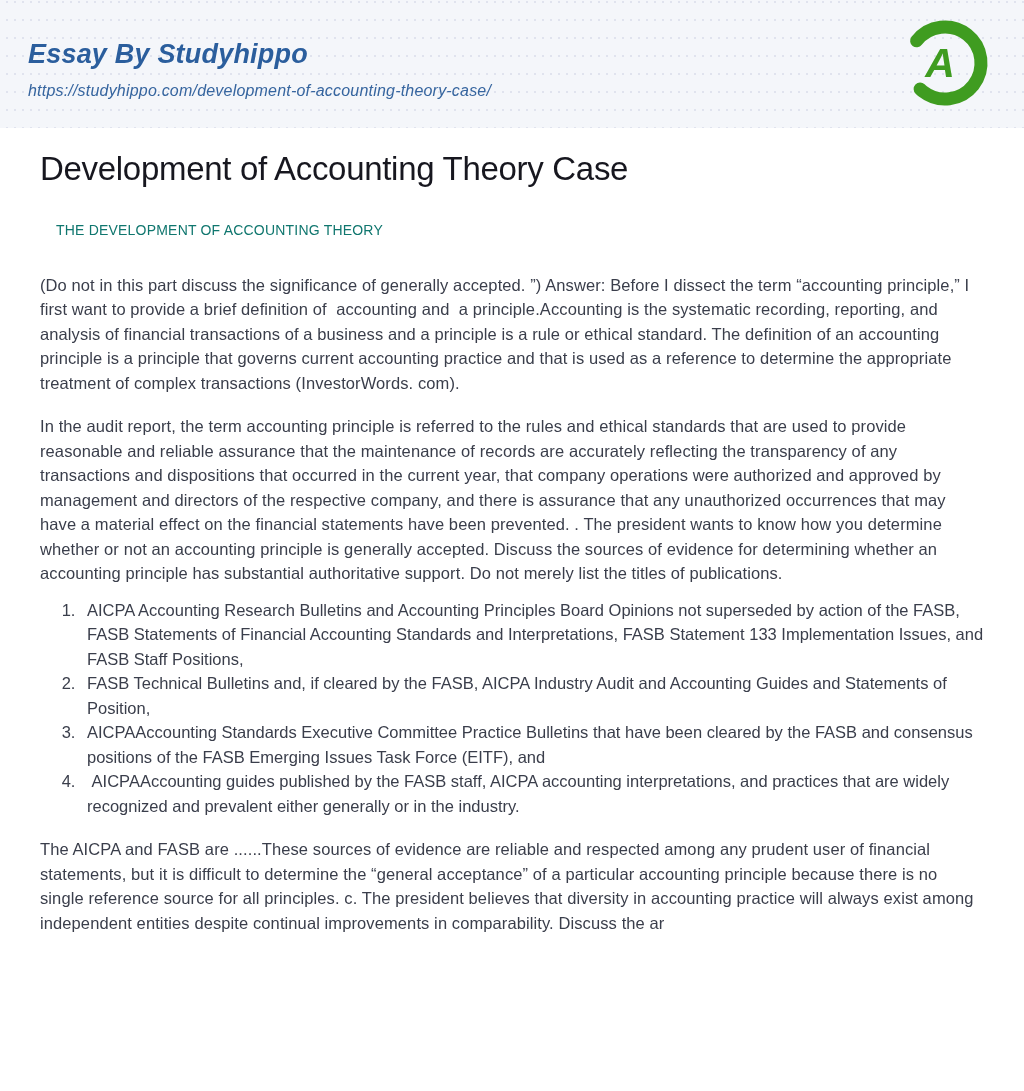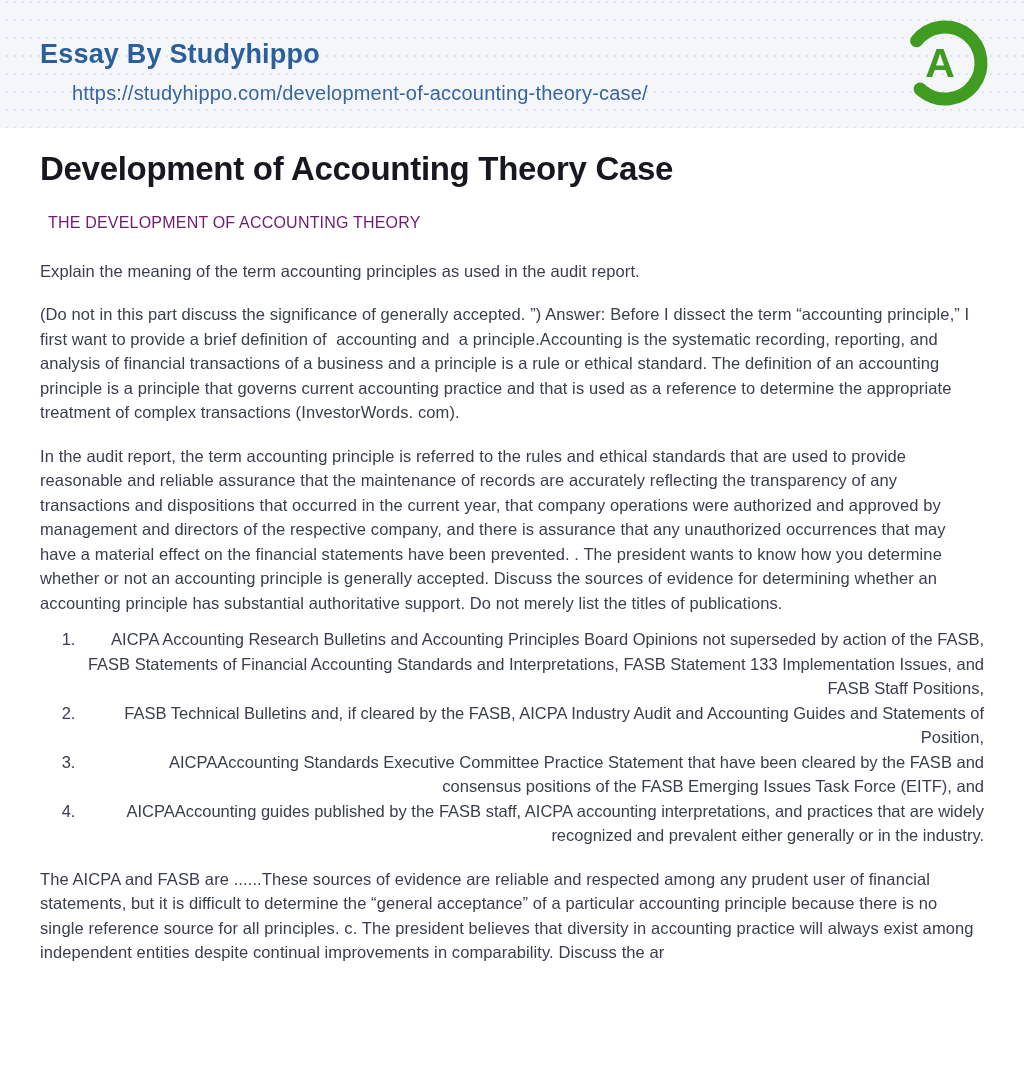--- a/index.html
+++ b/index.html
@@ -17,65 +17,65 @@
   }
   
   .header {
     position: relative;
     height: 128px;
     background-color: #f4f6fa;
     background-image: radial-gradient(circle, #e0e3ee 1.2px, rgba(0,0,0,0) 1.4px);
     background-size: 8px 18px;
     background-position: 3px 11px;
     box-sizing: border-box;
-    padding: 40px 0 0 40px;
+    padding: 40px 0 0 28px;
+    font-style: italic;
   }
   .brand {
     font-size: 27px;
     font-weight: 700;
     color: #2b5e9d;
     letter-spacing: 0.2px;
     line-height: 1.1;
   }
   .site-url {
     margin-top: 12px;
-    font-size: 20px;
+    font-size: 16px;
     color: #36659f;
     text-decoration: none;
     display: inline-block;
     letter-spacing: 0.2px;
-    margin-left: 32px;
   }
   .logo {
     position: absolute;
     top: 17px;
     right: 33px;
     width: 92px;
     height: 92px;
   }
   
   .content {
     padding: 0 40px;
     box-sizing: border-box;
   }
   .article-title {
     margin: 0;
     padding-top: 21px;
     font-size: 33px;
-    font-weight: 700;
+    font-weight: 400;
     color: #17171f;
     letter-spacing: -0.3px;
     line-height: 1.2;
   }
   .article-subtitle {
-    margin: 8px;
+    margin: 16px;
     padding-top: 17px;
-    font-size: 16px;
+    font-size: 14px;
     font-weight: 400;
-    color: #701a75;
+    color: #0f766e;
     letter-spacing: 0.2px;
   }
   .para {
     margin: 0;
     padding-top: 19px;
     font-size: 16.5px;
     line-height: 24.5px;
     color: #3a3e4b;
     white-space: pre-wrap;
     letter-spacing: 0.1px;
@@ -84,21 +84,20 @@
     margin: 0;
     padding: 12px 0 0 40px;
     font-size: 16.5px;
     line-height: 24.5px;
     color: #3a3e4b;
   }
   ol.sources-list li {
     margin: 0;
     padding-left: 7px;
     white-space: pre-wrap;
-    text-align: right;
   }
 </style>
 </head>
 <body>
 
 <div class="page">
 
   <div class="header">
     <div class="brand">Essay By Studyhippo</div>
     <a class="site-url">https://studyhippo.com/development-of-accounting-theory-case/</a>
@@ -107,30 +106,29 @@
       <circle cx="46" cy="46" r="36" fill="none" stroke="#3f9c20" stroke-width="13" stroke-linecap="round" stroke-dasharray="173 54" transform="rotate(218 46 46)"></circle>
       <text x="41" y="60" text-anchor="middle" font-family="Liberation Sans, sans-serif" font-size="41" font-weight="bold" fill="#3f9c20">A</text>
     </svg>
   </div>
 
   <div class="content">
     <h1 class="article-title">Development of Accounting Theory Case</h1>
 
     <div class="article-subtitle">THE DEVELOPMENT OF ACCOUNTING THEORY</div>
 
-    <p class="para">Explain the meaning of the term accounting principles as used in the audit report.</p>
 
     <p class="para">(Do not in this part discuss the significance of generally accepted. ”) Answer: Before I dissect the term “accounting principle,” I first want to provide a brief definition of  accounting and  a principle.Accounting is the systematic recording, reporting, and analysis of financial transactions of a business and a principle is a rule or ethical standard. The definition of an accounting principle is a principle that governs current accounting practice and that is used as a reference to determine the appropriate treatment of complex transactions (InvestorWords. com).</p>
 
     <p class="para">In the audit report, the term accounting principle is referred to the rules and ethical standards that are used to provide reasonable and reliable assurance that the maintenance of records are accurately reflecting the transparency of any transactions and dispositions that occurred in the current year, that company operations were authorized and approved by management and directors of the respective company, and there is assurance that any unauthorized occurrences that may have a material effect on the financial statements have been prevented. . The president wants to know how you determine whether or not an accounting principle is generally accepted. Discuss the sources of evidence for determining whether an accounting principle has substantial authoritative support. Do not merely list the titles of publications.</p>
 
 
     <ol class="sources-list">
       <li>AICPA Accounting Research Bulletins and Accounting Principles Board Opinions not superseded by action of the FASB, FASB Statements of Financial Accounting Standards and Interpretations, FASB Statement 133 Implementation Issues, and FASB Staff Positions,</li>
       <li>FASB Technical Bulletins and, if cleared by the FASB, AICPA Industry Audit and Accounting Guides and Statements of Position,</li>
-      <li>AICPAAccounting Standards Executive Committee Practice Statement that have been cleared by the FASB and consensus positions of the FASB Emerging Issues Task Force (EITF), and</li>
+      <li>AICPAAccounting Standards Executive Committee Practice Bulletins that have been cleared by the FASB and consensus positions of the FASB Emerging Issues Task Force (EITF), and</li>
       <li> AICPAAccounting guides published by the FASB staff, AICPA accounting interpretations, and practices that are widely recognized and prevalent either generally or in the industry.</li>
     </ol>
 
     <p class="para">The AICPA and FASB are ......These sources of evidence are reliable and respected among any prudent user of financial statements, but it is difficult to determine the “general acceptance” of a particular accounting principle because there is no single reference source for all principles. c. The president believes that diversity in accounting practice will always exist among independent entities despite continual improvements in comparability. Discuss the ar</p>
   </div>
 
 </div>
 
 </body></html>

